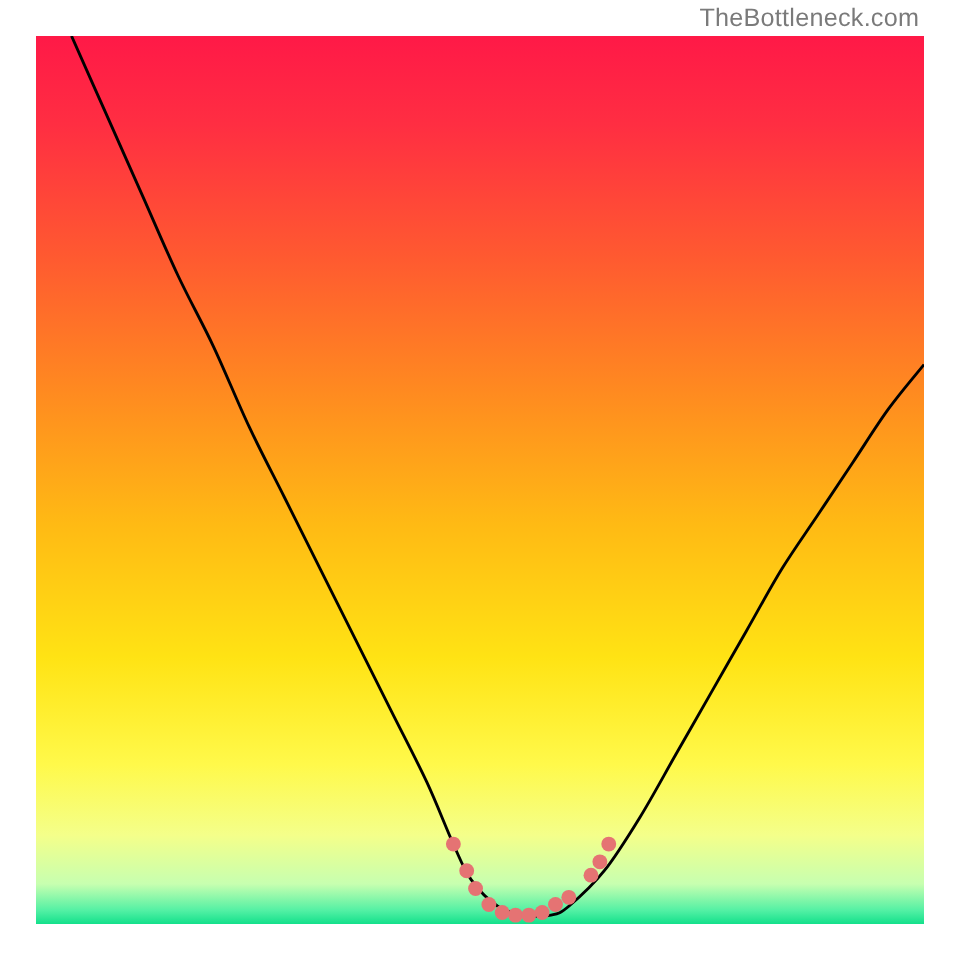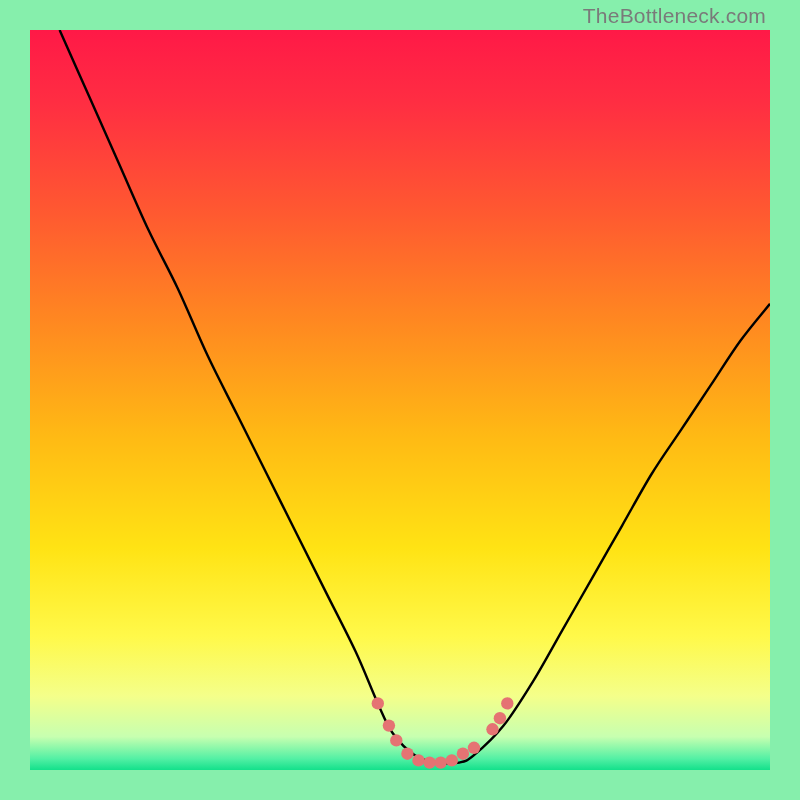--- a/index.html
+++ b/index.html
@@ -8,21 +8,21 @@
     width: 800px;
     height: 800px;
     overflow: hidden;
     background: #000;
     font-family: Arial, Helvetica, sans-serif;
   }
   .frame {
     position: absolute;
     left: 0; top: 0;
     width: 800px; height: 800px;
-    background: #86efac;
+    background: #ffffff;
   }
   .plot-area {
     position: absolute;
     left: 30px;
     top: 30px;
     width: 740px;
     height: 740px;
     overflow: hidden;
   }
   .watermark {

